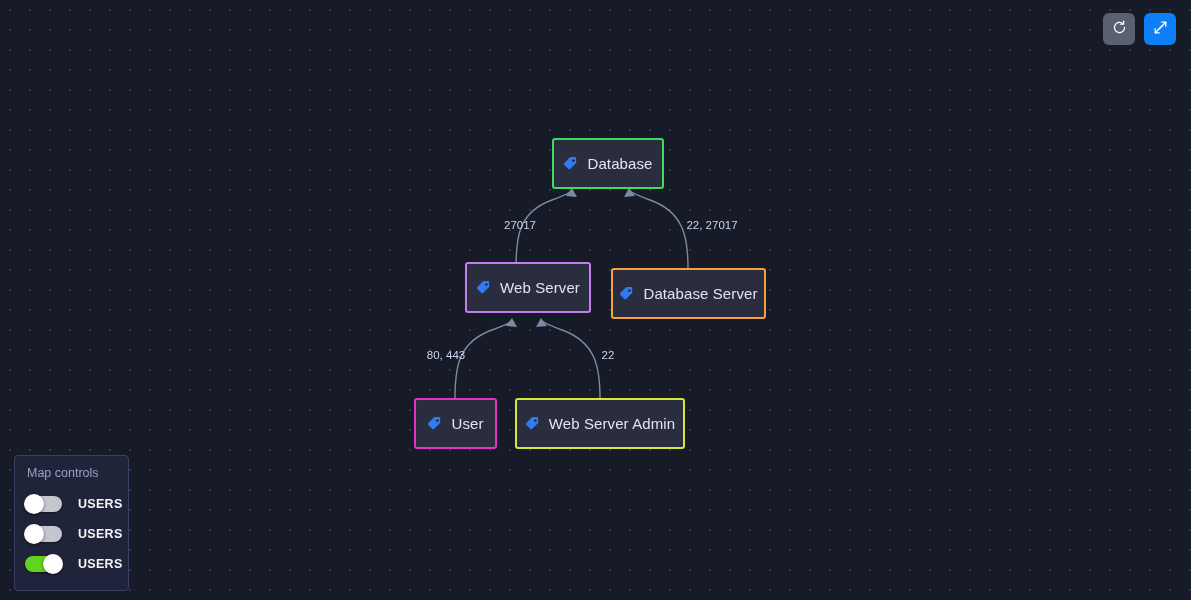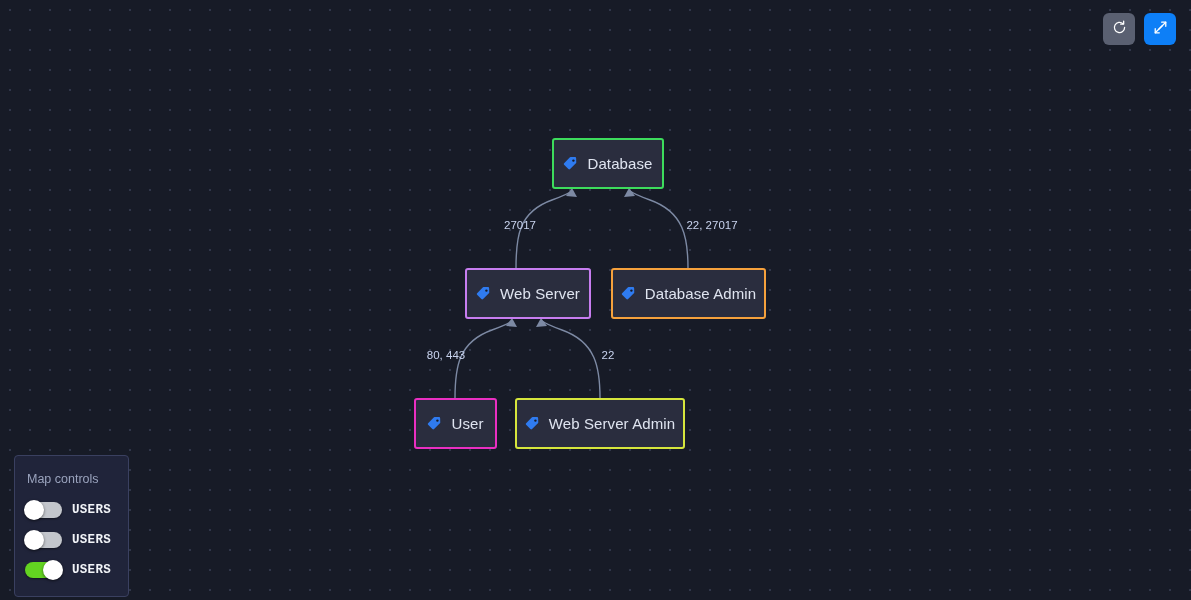--- a/index.html
+++ b/index.html
@@ -95,34 +95,33 @@
   
   #map-controls {
     position: absolute;
     left: 14px;
     top: 455px;
     width: 115px;
     box-sizing: border-box;
     background: #20243a;
     border: 1px solid #3a4060;
     border-radius: 4px;
-    padding: 16px 10px 11px 10px;
+    padding: 10px 10px 11px 10px;
     z-index: 20;
   }
   #map-controls .panel-title {
     color: #9aa3bd;
     font-size: 12.5px;
     margin: 0 0 9px 2px;
   }
   .control-row {
     display: flex;
     align-items: center;
-    gap: 10px;
+    gap: 16px;
     height: 30px;
-    font-family: Liberation Mono, monospace;
   }
   .switch {
     position: relative;
     width: 37px;
     height: 16px;
     border-radius: 9px;
     background: #c3c6cc;
     flex: 0 0 auto;
     cursor: pointer;
     box-shadow: 0 1px 2px rgba(0,0,0,0.45);
@@ -179,38 +178,38 @@
   <div class="node" style="left: 552px; top: 138px; width: 112px; height: 51px; border-color: rgb(61, 220, 92); background: rgb(42, 45, 62);">
     <span class="tag-icon">
       <svg width="15" height="15" viewBox="0 0 16 16">
           <path fill="#2f7bf0" d="M1.2 7.6 7.4 1.4a1.3 1.3 0 0 1 .95-.38l4.5.12a1.2 1.2 0 0 1 1.17 1.17l.12 4.5c.01.36-.13.7-.38.95l-6.2 6.2a1.3 1.3 0 0 1-1.84 0L1.2 9.44a1.3 1.3 0 0 1 0-1.84z"></path>
           <circle cx="11.1" cy="4.9" r="1.25" fill="#171b27"></circle>
         </svg>
     </span>
     <span>Database</span>
   </div>
 
-  <div class="node" style="left: 465px; top: 268px; width: 126px; height: 51px; border-color: rgb(199, 125, 240); background: rgb(42, 45, 62);">
+  <div class="node" style="left: 465px; top: 262px; width: 126px; height: 51px; border-color: rgb(199, 125, 240); background: rgb(42, 45, 62);">
     <span class="tag-icon">
       <svg width="15" height="15" viewBox="0 0 16 16">
           <path fill="#2f7bf0" d="M1.2 7.6 7.4 1.4a1.3 1.3 0 0 1 .95-.38l4.5.12a1.2 1.2 0 0 1 1.17 1.17l.12 4.5c.01.36-.13.7-.38.95l-6.2 6.2a1.3 1.3 0 0 1-1.84 0L1.2 9.44a1.3 1.3 0 0 1 0-1.84z"></path>
           <circle cx="11.1" cy="4.9" r="1.25" fill="#171b27"></circle>
         </svg>
     </span>
     <span>Web Server</span>
   </div>
 
   <div class="node" style="left: 611px; top: 268px; width: 155px; height: 51px; border-color: rgb(246, 161, 60); background: rgb(42, 45, 62);">
     <span class="tag-icon">
       <svg width="15" height="15" viewBox="0 0 16 16">
           <path fill="#2f7bf0" d="M1.2 7.6 7.4 1.4a1.3 1.3 0 0 1 .95-.38l4.5.12a1.2 1.2 0 0 1 1.17 1.17l.12 4.5c.01.36-.13.7-.38.95l-6.2 6.2a1.3 1.3 0 0 1-1.84 0L1.2 9.44a1.3 1.3 0 0 1 0-1.84z"></path>
           <circle cx="11.1" cy="4.9" r="1.25" fill="#171b27"></circle>
         </svg>
     </span>
-    <span>Database Admin</span>
+    <span>Database Server</span>
   </div>
 
   <div class="node" style="left: 414px; top: 398px; width: 83px; height: 51px; border-color: rgb(234, 47, 194); background: rgb(42, 45, 62);">
     <span class="tag-icon">
       <svg width="15" height="15" viewBox="0 0 16 16">
           <path fill="#2f7bf0" d="M1.2 7.6 7.4 1.4a1.3 1.3 0 0 1 .95-.38l4.5.12a1.2 1.2 0 0 1 1.17 1.17l.12 4.5c.01.36-.13.7-.38.95l-6.2 6.2a1.3 1.3 0 0 1-1.84 0L1.2 9.44a1.3 1.3 0 0 1 0-1.84z"></path>
           <circle cx="11.1" cy="4.9" r="1.25" fill="#171b27"></circle>
         </svg>
     </span>
     <span>User</span>

